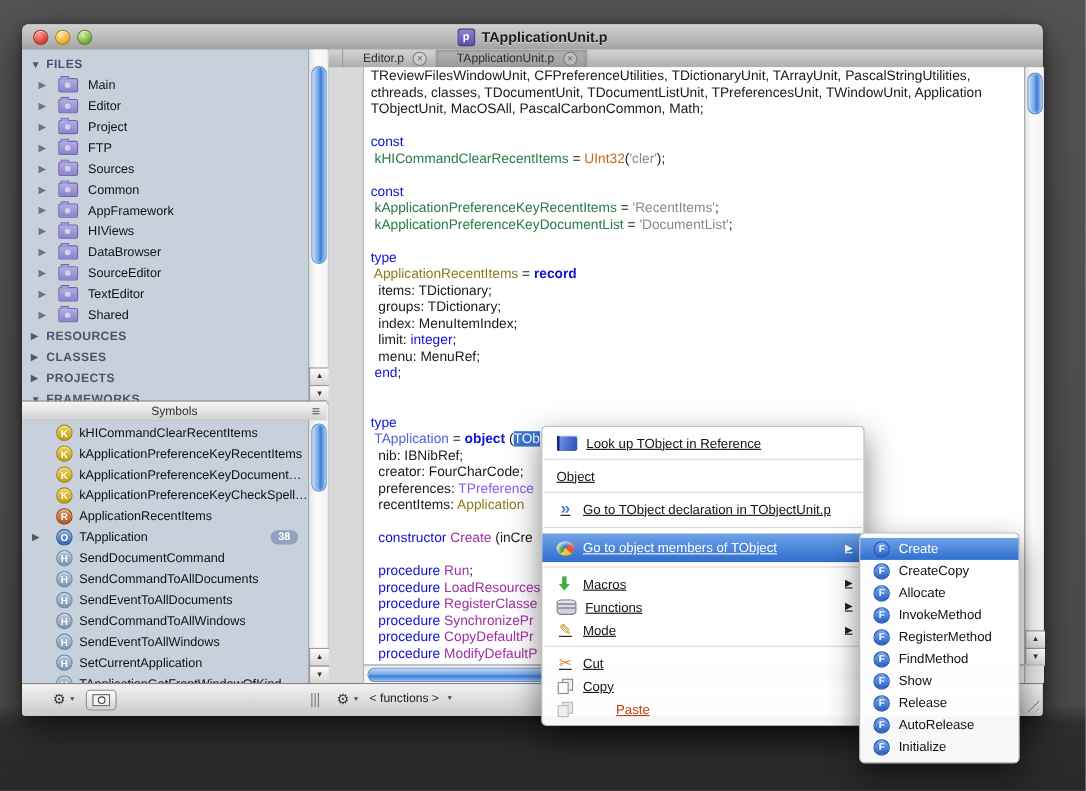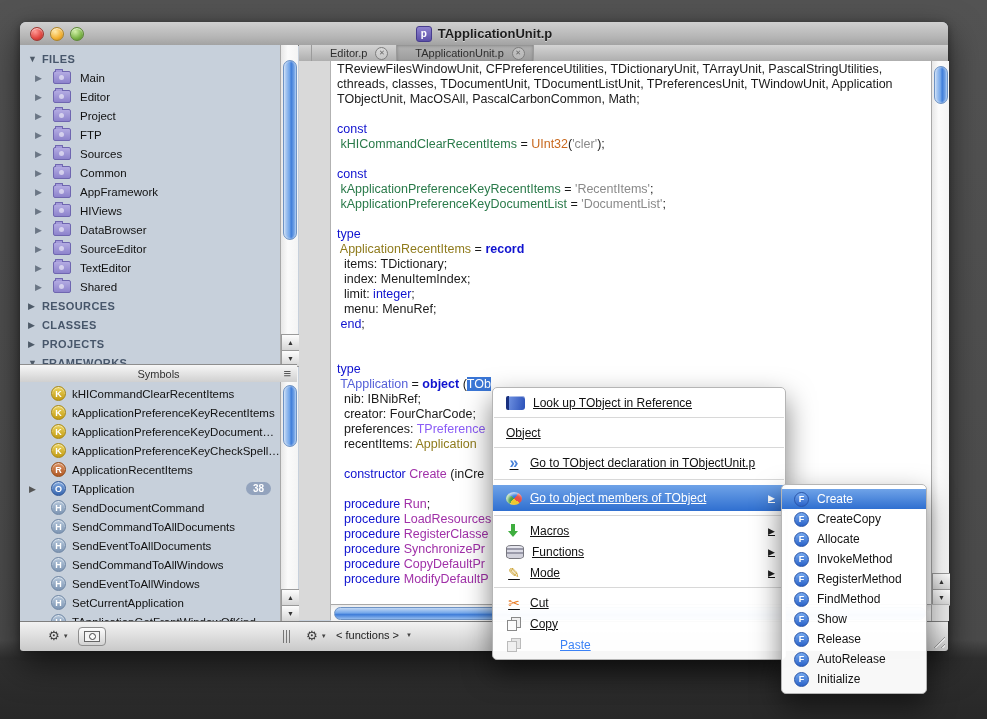--- a/index.html
+++ b/index.html
@@ -108,21 +108,21 @@
   .func-dd .dd{font-size:6px;color:#444;}
   .grip{position:absolute;right:3px;bottom:3px;width:15px;height:15px;
     background:repeating-linear-gradient(135deg,transparent 0 3px,#9a9a9a 3px 4px,rgba(255,255,255,.7) 4px 5px);
     clip-path:polygon(100% 0,100% 100%,0 100%);}
 
   
   .menu{position:absolute;left:492px;top:387px;width:292px;background:rgba(255,255,255,.97);
     border:1px solid #b5b5b5;border-radius:5px;box-shadow:0 12px 28px rgba(0,0,0,.5);padding:4px 0;z-index:20;}
   .mitem{height:21px;display:flex;align-items:center;padding:0 10px 0 13px;font-size:12px;color:#111;gap:8px;text-decoration:underline;}
   .mitem.hl{height:26px;background:linear-gradient(#6fa3e8,#2f6fd0);color:#fff;}
-  .mitem.dis{color:#3b82f6;gap:38px;}
+  .mitem.dis{color:#c2410c;gap:38px;}
   .mitem .mlabel{white-space:nowrap;}
   .mi{width:16px;height:15px;flex:0 0 16px;display:flex;align-items:center;justify-content:center;position:relative;}
   .marrow{margin-left:auto;font-size:9px;color:#222;}
   .mitem.hl .marrow{color:#fff;}
   .msep{height:9px;display:flex;align-items:center;padding:0 1px;}
   .msep.tall{height:12px;}
   .msep::after{content:"";flex:1;height:1px;background:#d8d8d8;}
   
   .book-icon{width:11px;height:14px;background:linear-gradient(100deg,#6c8fe0,#2a50b8);
     border-left:3px solid #18307e;border-radius:2px 3px 3px 2px;box-shadow:inset 0 1px 0 rgba(255,255,255,.5);}
@@ -364,20 +364,21 @@
         <div class="cl"><span class="c-kw">const</span></div>
         <div class="cl"><span class="c-p"> </span><span class="c-gr">kHICommandClearRecentItems</span><span class="c-p"> = </span><span class="c-or">UInt32</span><span class="c-p">(</span><span class="c-st">'cler'</span><span class="c-p">);</span></div>
         <div class="cl">&nbsp;</div>
         <div class="cl"><span class="c-kw">const</span></div>
         <div class="cl"><span class="c-p"> </span><span class="c-gr">kApplicationPreferenceKeyRecentItems</span><span class="c-p"> = </span><span class="c-st">'RecentItems'</span><span class="c-p">;</span></div>
         <div class="cl"><span class="c-p"> </span><span class="c-gr">kApplicationPreferenceKeyDocumentList</span><span class="c-p"> = </span><span class="c-st">'DocumentList'</span><span class="c-p">;</span></div>
         <div class="cl">&nbsp;</div>
         <div class="cl"><span class="c-kw">type</span></div>
         <div class="cl"><span class="c-p"> </span><span class="c-ol">ApplicationRecentItems</span><span class="c-p"> = </span><span class="c-kb">record</span></div>
         <div class="cl"><span class="c-p">  items: TDictionary;</span></div>
+        <div class="cl"><span class="c-p">  groups: TDictionary;</span></div>
         <div class="cl"><span class="c-p">  index: MenuItemIndex;</span></div>
         <div class="cl"><span class="c-p">  limit: </span><span class="c-kw">integer</span><span class="c-p">;</span></div>
         <div class="cl"><span class="c-p">  menu: MenuRef;</span></div>
         <div class="cl"><span class="c-p"> </span><span class="c-kw">end</span><span class="c-p">;</span></div>
         <div class="cl">&nbsp;</div>
         <div class="cl">&nbsp;</div>
         <div class="cl"><span class="c-kw">type</span></div>
         <div class="cl"><span class="c-p"> </span><span class="c-bl">TApplication</span><span class="c-p"> = </span><span class="c-kb">object</span><span class="c-p"> (</span><span class="c-sl">TOb</span></div>
         <div class="cl"><span class="c-p">  nib: IBNibRef;</span></div>
         <div class="cl"><span class="c-p">  creator: FourCharCode;</span></div>

